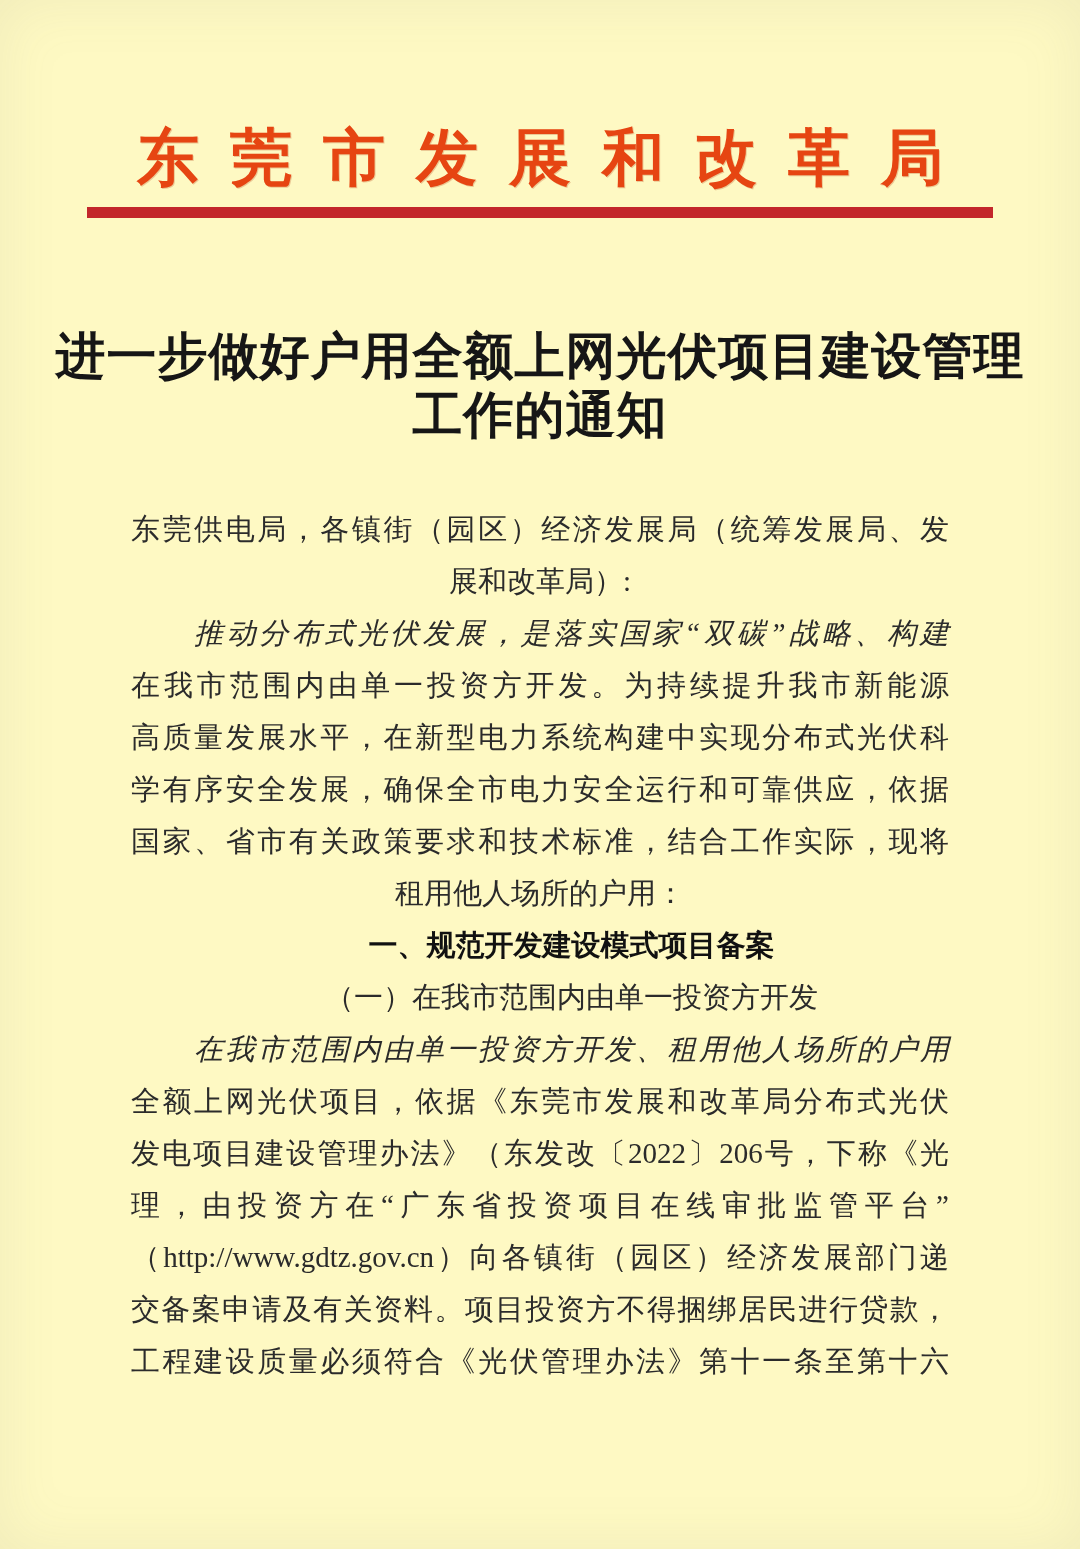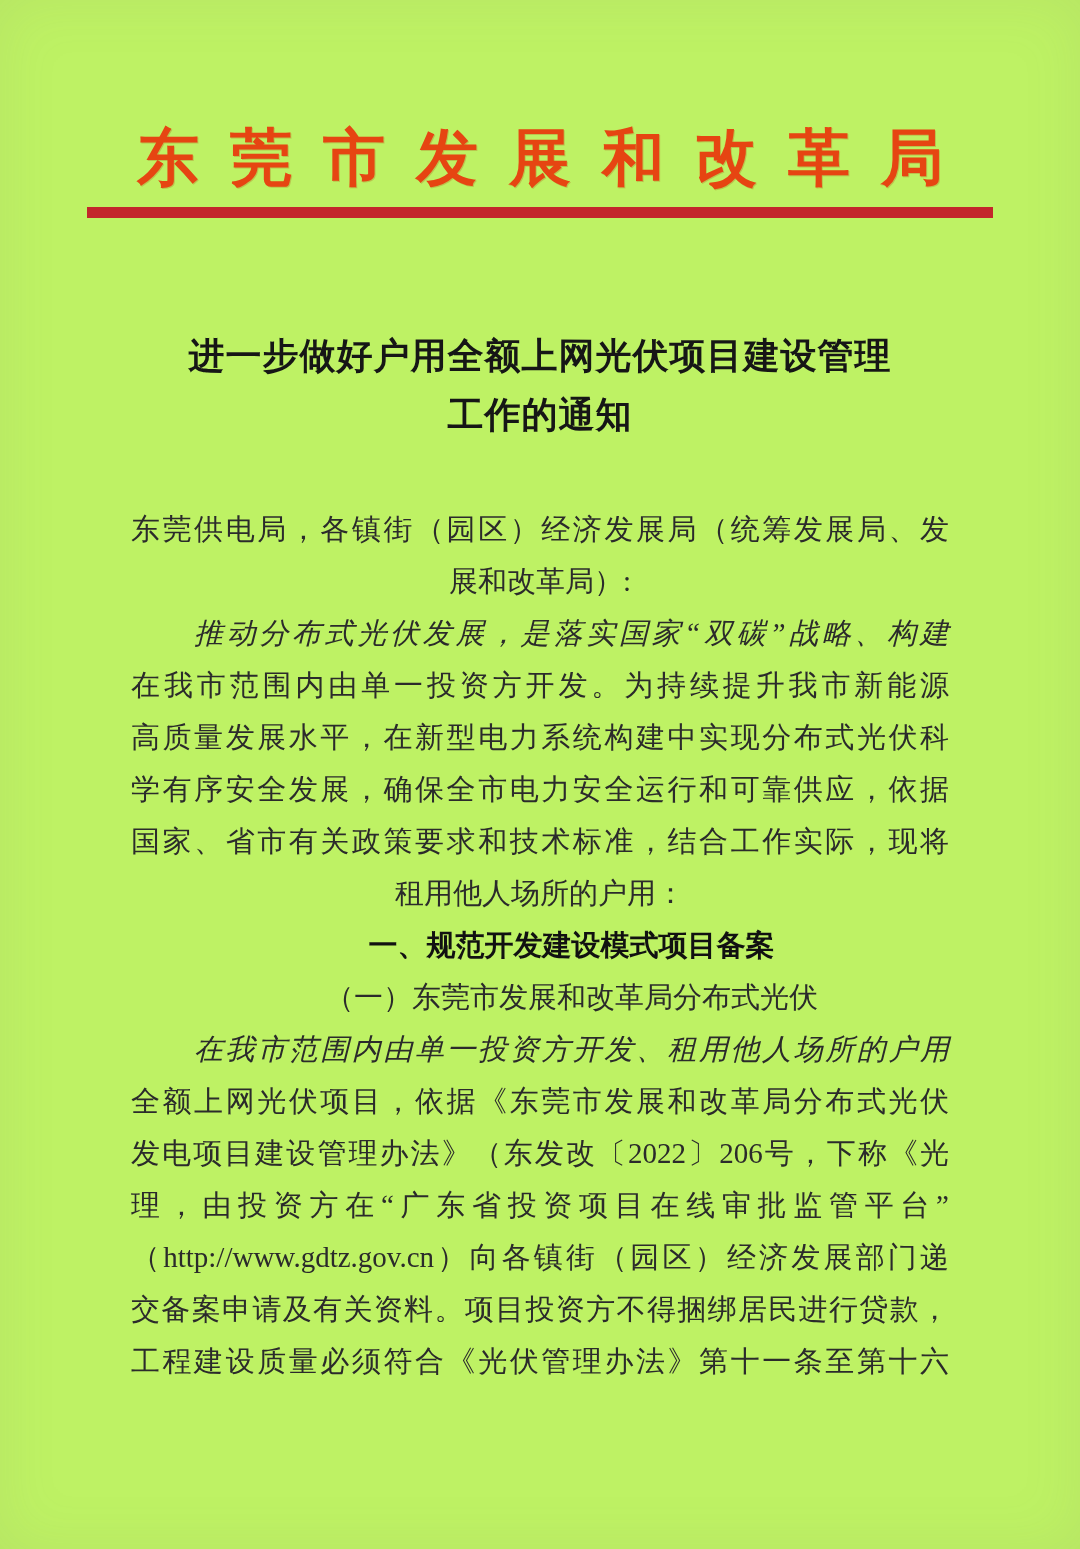--- a/index.html
+++ b/index.html
@@ -6,21 +6,21 @@
   html, body { width: 1080px; }
   body {
     font-family: "Liberation Serif", "DejaVu Serif", serif;
     background: #f2f1ef;
   }
   .page {
     position: relative;
     width: 1080px;
     height: 1549px;
     margin: 0 auto;
-    background: #bef264;
+    background: #fef9c3;
     box-shadow: inset 0 0 60px rgba(120,115,110,0.10);
     overflow: hidden;
   }
   
   .masthead {
     margin-top: 126px;
     text-align: center;
   }
   .agency {
     display: inline-block;
@@ -41,21 +41,21 @@
     margin-top: 17px;
     height: 2px;
     border-top: 8px solid #c3272b;
     border-bottom: 3px solid #c3272b;
     background: #fff;
   }
   
   .doc-title {
     margin-top: 109px;
     text-align: center;
-    font-size: 36px;
+    font-size: 50px;
     line-height: 59px;
     font-weight: 700;
     color: #161616;
     letter-spacing: 1px;
   }
   
   .body-text {
     width: 818px;
     margin: 58px auto 0 auto;
     font-size: 29px;
@@ -100,21 +100,21 @@
   <div class="body-text">
     <div class="ln jf">东莞供电局，各镇街（园区）经济发展局（统筹发展局、发</div>
     <div class="ln">展和改革局）:</div>
     <div class="ln jf ind">推动分布式光伏发展，是落实国家“双碳”战略、构建</div>
     <div class="ln jf">在我市范围内由单一投资方开发。为持续提升我市新能源</div>
     <div class="ln jf">高质量发展水平，在新型电力系统构建中实现分布式光伏科</div>
     <div class="ln jf">学有序安全发展，确保全市电力安全运行和可靠供应，依据</div>
     <div class="ln jf">国家、省市有关政策要求和技术标准，结合工作实际，现将</div>
     <div class="ln">租用他人场所的户用：</div>
     <div class="ln ind hei">一、规范开发建设模式项目备案</div>
-    <div class="ln ind">（一）东莞市发展和改革局分布式光伏</div>
+    <div class="ln ind">（一）在我市范围内由单一投资方开发</div>
     <div class="ln jf ind">在我市范围内由单一投资方开发、租用他人场所的户用</div>
     <div class="ln jf">全额上网光伏项目，依据《东莞市发展和改革局分布式光伏</div>
     <div class="ln jf">发电项目建设管理办法》（东发改〔2022〕206号，下称《光</div>
     <div class="ln jf">理，由投资方在“广东省投资项目在线审批监管平台”</div>
     <div class="ln jf">（http://www.gdtz.gov.cn）向各镇街（园区）经济发展部门递</div>
     <div class="ln jf">交备案申请及有关资料。项目投资方不得捆绑居民进行贷款，</div>
     <div class="ln jf">工程建设质量必须符合《光伏管理办法》第十一条至第十六</div>
   </div>
 
 </div>

